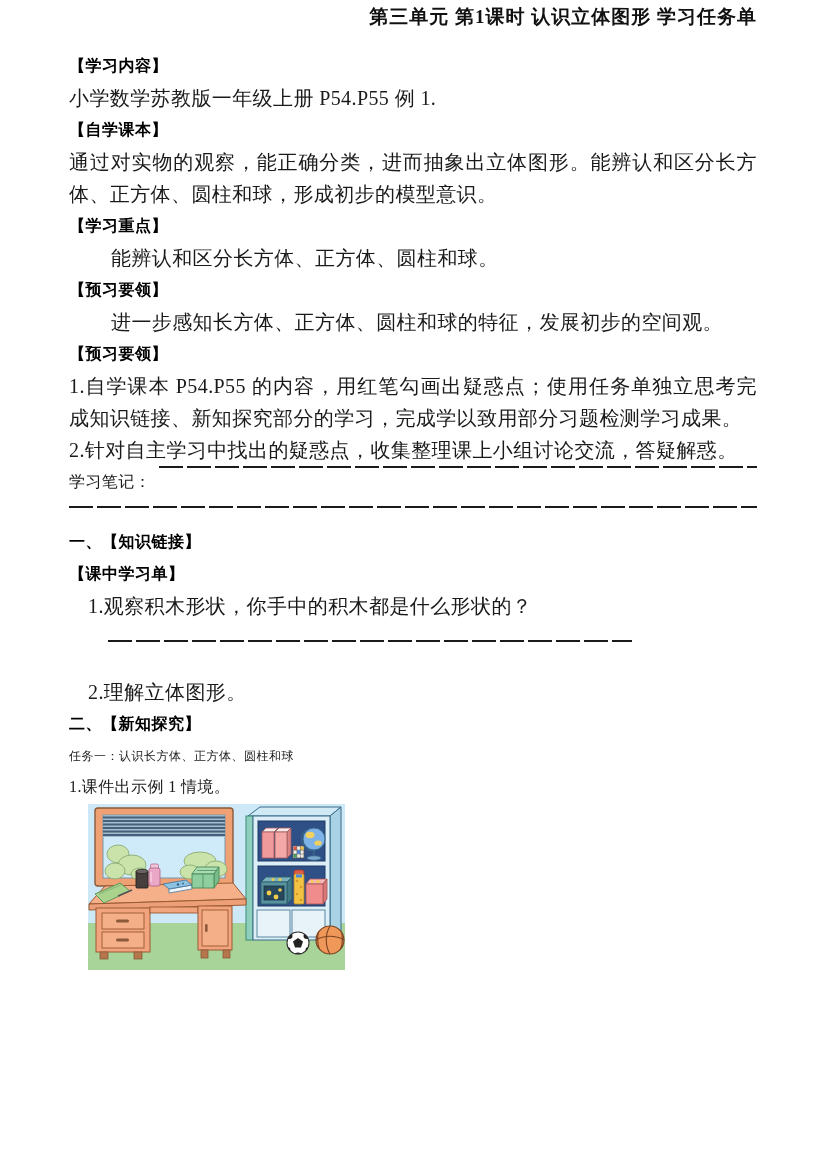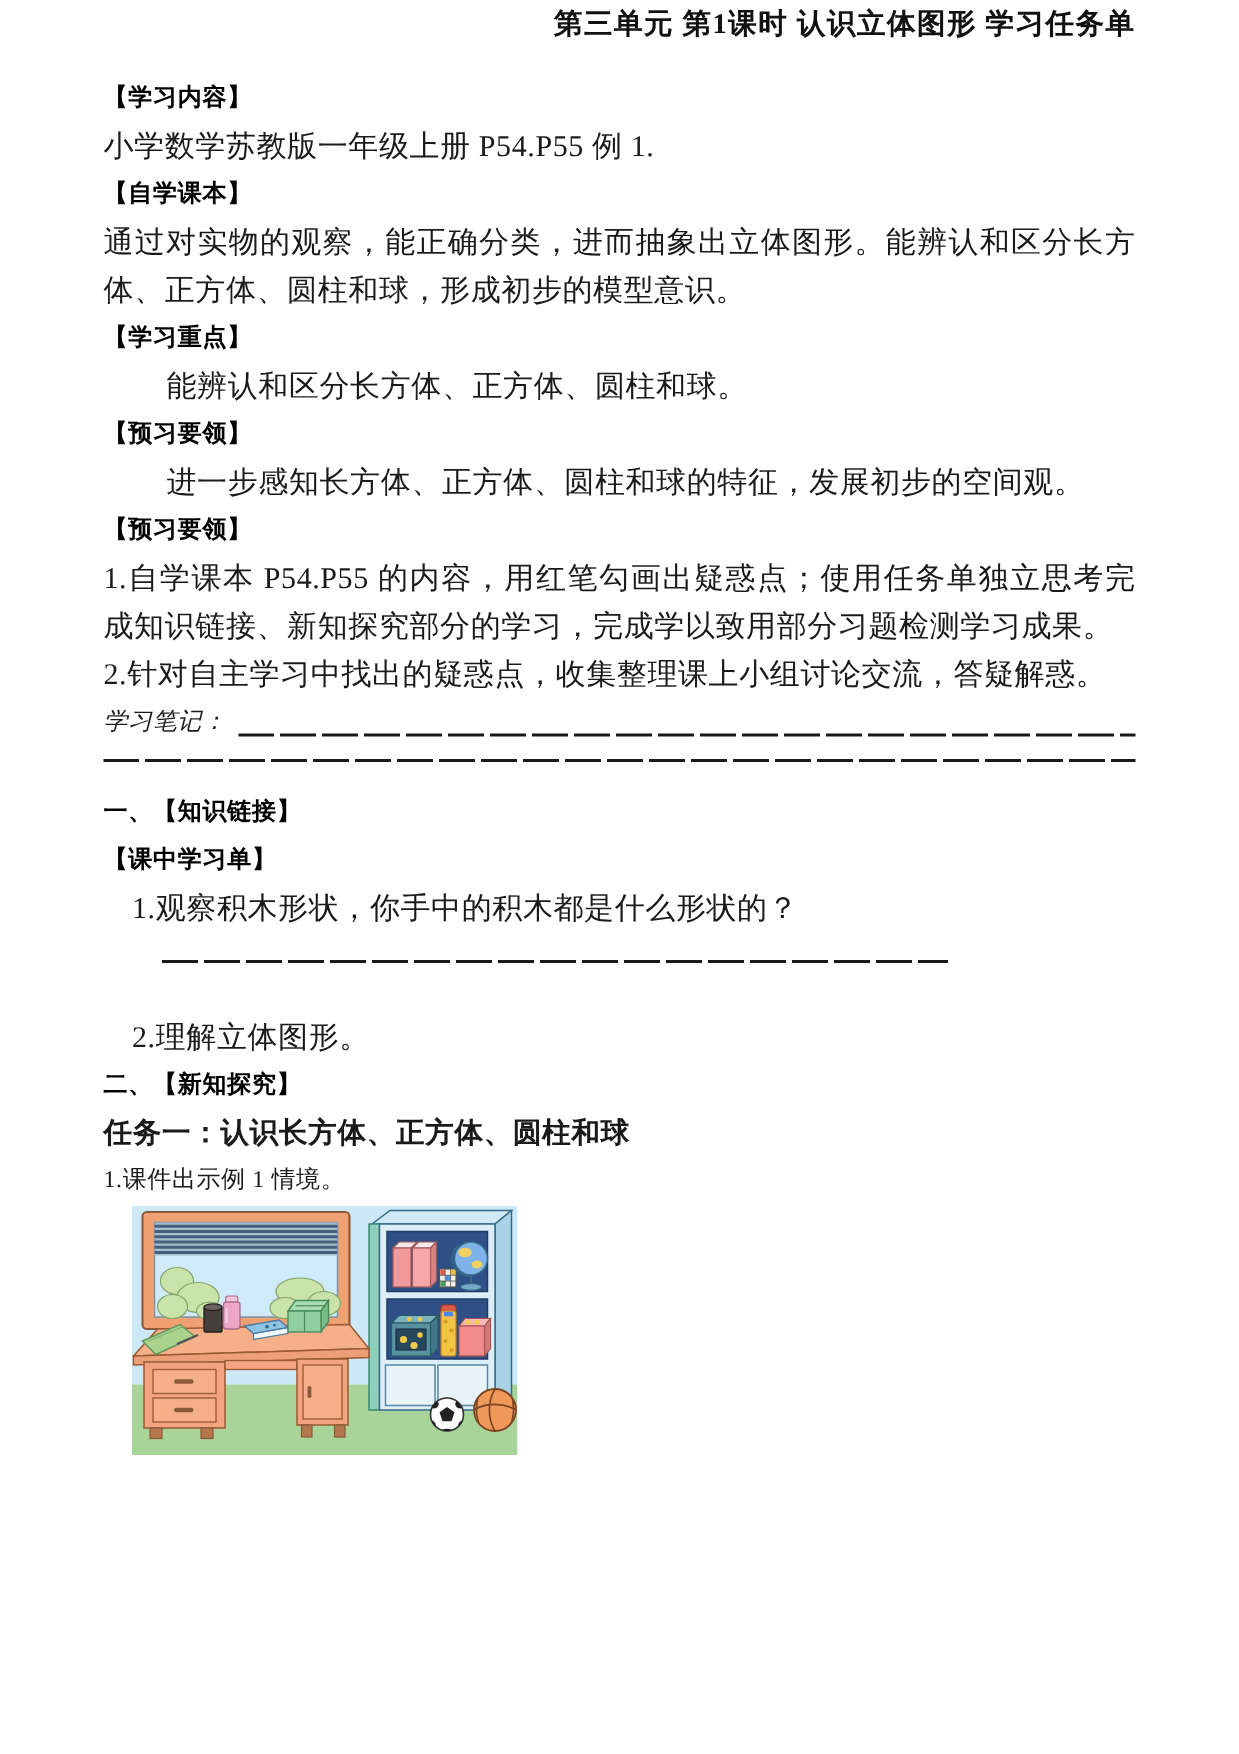--- a/index.html
+++ b/index.html
@@ -17,34 +17,34 @@
   }
   .h{
     font-family:"Liberation Sans","DejaVu Sans",sans-serif;
     font-weight:bold;font-size:16px;line-height:32px;color:#000;
     letter-spacing:0.5px;
   }
   .h.first{margin-top:16px;}
   .p{font-size:20px;line-height:32px;text-align:justify;letter-spacing:0.4px;}
   .pad-1{padding-left:6px;margin-left:36px;}
   .indent-1{padding-left:19px;}
-  .notes-row{display:flex;align-items:flex-end;height:32px;font-style:italic;}
+  .notes-row{display:flex;height:32px;}
   .notes-label{font-size:16px;line-height:32px;letter-spacing:0.4px;white-space:nowrap;}
   .write-line{
     height:2px;
     background:repeating-linear-gradient(to right,#1a1a1a 0 24px,rgba(0,0,0,0) 24px 28px);
   }
   .notes-row .write-line{flex:1;margin:0 0 7px 8px;}
   .line-block-full{height:20px;}
   .line-block-full .write-line{margin-top:8px;width:100%;}
   .line-block-q{height:36px;}
   .line-block-q .write-line{margin-top:18px;margin-left:39px;width:524px;}
   .bold-task{
     font-family:"Liberation Sans","DejaVu Sans",sans-serif;
-    font-weight:bold;font-size:19px;line-height:32px;letter-spacing:0.5px;
+    font-weight:normal;font-size:12px;line-height:32px;letter-spacing:0.5px;
   }
   .step{font-size:16px;line-height:30px;letter-spacing:0.4px;}
   .scene-wrap{margin-left:19px;margin-top:2px;width:257px;height:166px;}
   .scene-wrap svg{display:block;}
 </style>
 </head>
 <body>
 
 <div class="content">
 

